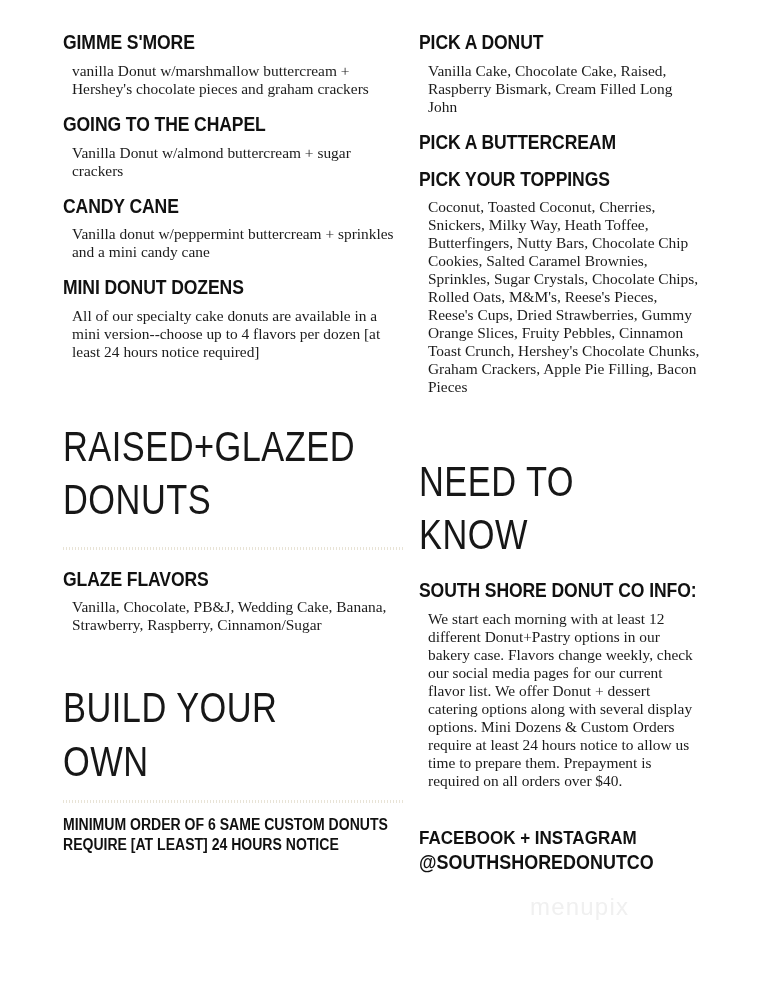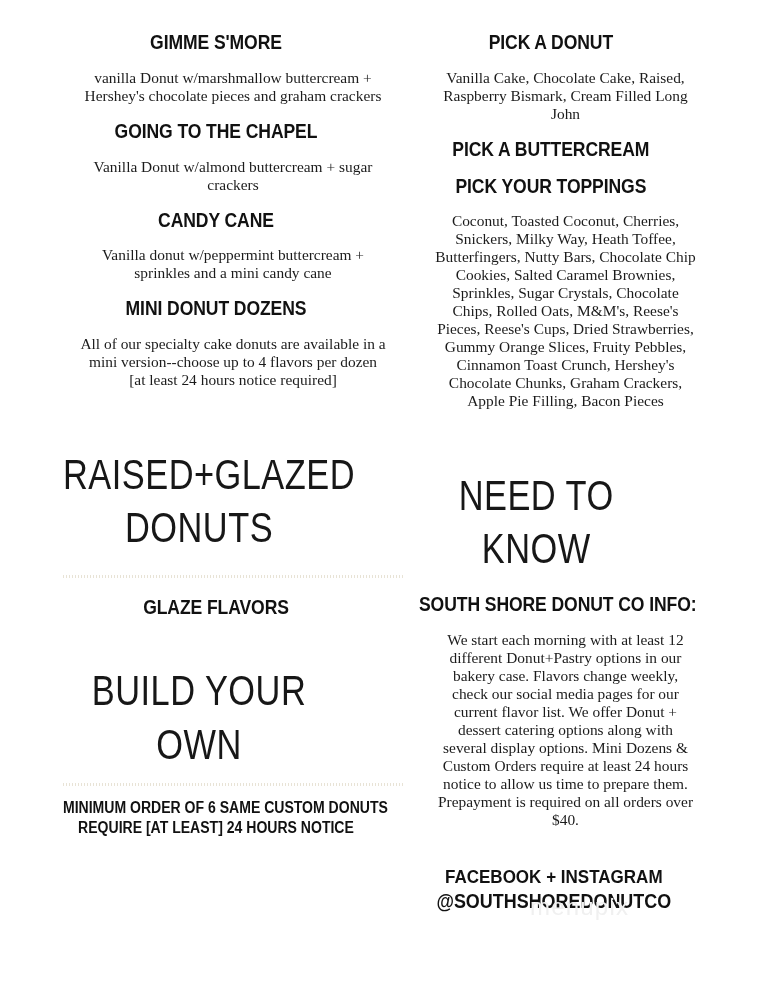--- a/index.html
+++ b/index.html
@@ -25,21 +25,20 @@
     background: #ffffff;
   }
 
   .columns {
     position: absolute;
     top: 33px;
     left: 0;
     width: 644px;
     display: flex;
     align-items: flex-start;
-    text-align: center;
   }
 
   .col-left {
     width: 350px;
     margin-left: 63px;
     padding-right: 10px;
   }
   .col-right {
     width: 293px;
     margin-left: -1px;
@@ -61,21 +60,21 @@
     transform-origin: left center;
     white-space: nowrap;
   }
 
   
   .item-body {
     font-family: "Liberation Serif", "DejaVu Serif", serif;
     font-size: 15.4px;
     line-height: 1.165;
     color: #1b1b1b;
-    margin: 16px;
+    margin: 9px;
     letter-spacing: 0.01px;
   }
 
   .menu-item { margin-bottom: 17px; }
 
   
   .section-title {
     font-family: "Liberation Sans Narrow", "Liberation Sans", "DejaVu Sans Condensed", sans-serif;
     font-weight: 300;
     font-size: 43px;
@@ -198,20 +197,21 @@
       <div class="spacer-md"></div>
 
       <div class="rule-wrap">
         <div class="rule"></div>
       </div>
 
       <div class="spacer-md"></div>
 
       <div class="menu-item">
         <h3 class="item-head">GLAZE FLAVORS</h3>
+        <p class="item-body">Vanilla, Chocolate, PB&amp;J, Wedding Cake, Banana, Strawberry, Raspberry, Cinnamon/Sugar</p>
       </div>
 
       <div class="spacer-lg"></div>
 
       <h2 class="section-title">BUILD YOUR OWN</h2>
 
       <div class="spacer-sm"></div>
 
       <div class="rule-wrap">
         <div class="rule"></div>

